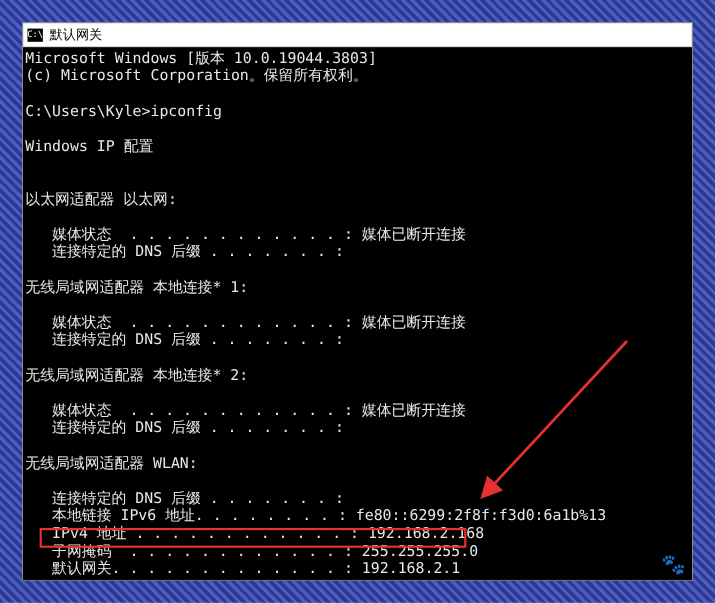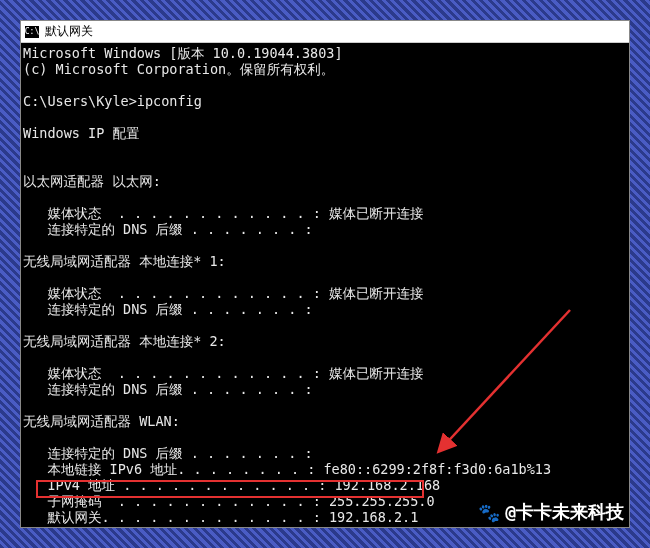--- a/index.html
+++ b/index.html
@@ -134,14 +134,13 @@
   <defs>
     <marker id="ah" markerWidth="8" markerHeight="8" refX="6" refY="4" orient="auto">
       <path d="M0,0 L8,4 L0,8 Z" fill="#e43131"></path>
     </marker>
   </defs>
   <line x1="150" y1="10" x2="20" y2="150" stroke="#e43131" stroke-width="2.5" marker-end="url(#ah)"></line>
 </svg>
 
 <div class="watermark">
   <span class="paw">🐾</span>
-  <span>@卡卡未来科技</span>
 </div>
 
 </body></html>

